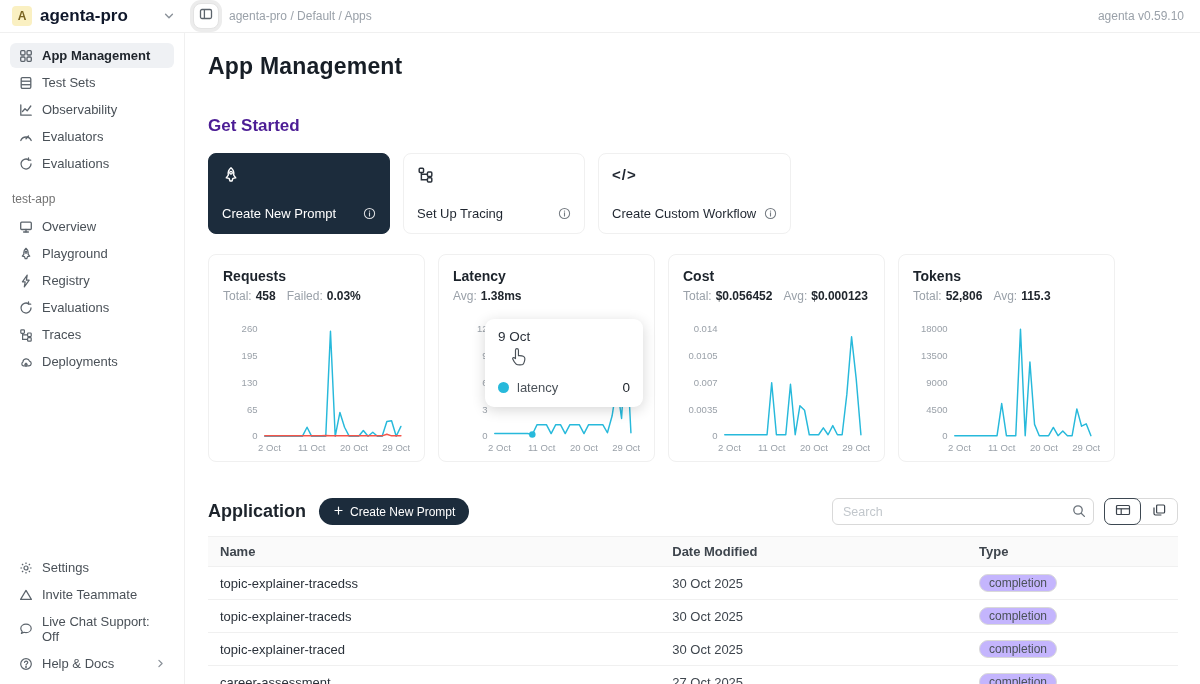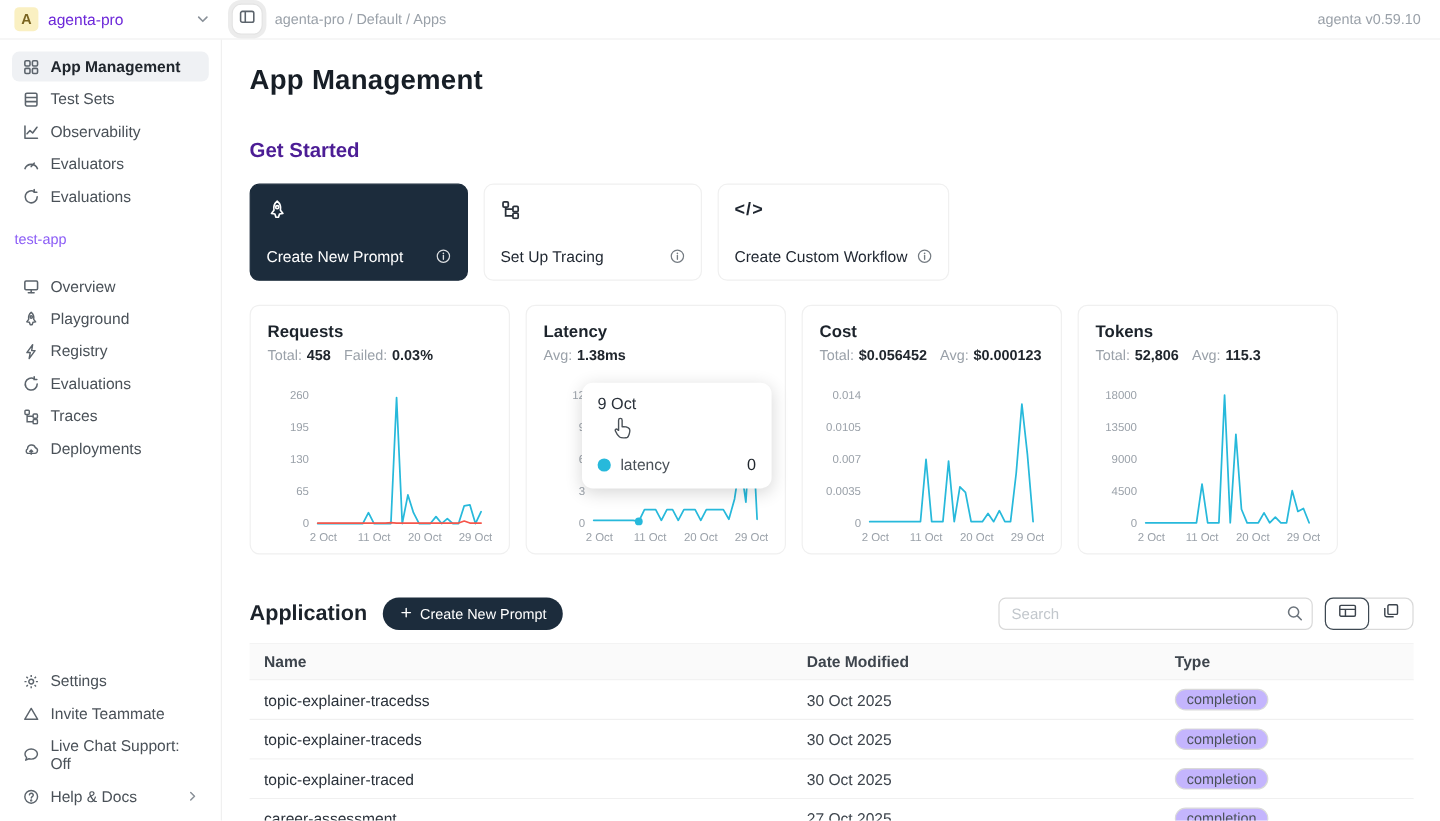--- a/index.html
+++ b/index.html
@@ -4,37 +4,37 @@
 <style>
   * { box-sizing: border-box; margin: 0; padding: 0; }
   html,body { width:1200px; height:684px; overflow:hidden; background:#fff;
     font-family:"Liberation Sans", sans-serif; color:#1f2630; }
 
   
   .topbar { height:33px; display:flex; align-items:center; border-bottom:1px solid #f0f0f0; }
   .ws { width:185px; display:flex; align-items:center; gap:8px; padding:0 10px 0 12px; height:100%; cursor:pointer; }
   .avatar { width:20px; height:20px; border-radius:4px; background:#faf0c2; color:#7a6420;
     font-size:12px; font-weight:700; display:flex; align-items:center; justify-content:center; }
-  .ws-name { font-size:13px; font-weight:400; color:#6d28d9; flex:1; }
+  .ws-name { font-size:17px; font-weight:700; color:#0f172a; flex:1; }
   .chev { color:#8a9199; display:flex; }
   .panel-btn { width:26px; height:26px; margin-left:8px; border-radius:8px; background:#fff;
     border:1px solid #e3e3e3; box-shadow:0 0 0 3px #ececec; display:flex; align-items:center; justify-content:center; color:#5c646c; }
   .crumb { font-size:12px; color:#9aa1a9; margin-left:10px; }
   .version { margin-left:auto; font-size:12px; color:#9aa1a9; padding-right:16px; }
 
   
   .shell { display:flex; height:651px; }
   .sidebar { width:185px; border-right:1px solid #f0f0f0; display:flex; flex-direction:column;
     padding:10px 10px 8px 10px; }
   .snav { display:flex; flex-direction:column; gap:2px; }
   .sitem { display:flex; align-items:center; gap:9px; padding:5px 8px; border-radius:6px;
     font-size:13px; color:#4a5158; cursor:pointer; }
   .sitem .ic { width:15px; display:flex; justify-content:center; color:#5c646c; flex:none; }
   .sitem.sel { background:#eff1f4; color:#20262d; font-weight:600; }
-  .ssection { font-size:12px; color:#8b5cf6; margin:16px 0 20px 2px; }
+  .ssection { font-size:12px; color:#737373; margin:16px 0 8px 2px; }
   .sfooter { margin-top:auto; display:flex; flex-direction:column; gap:2px; }
   .sitem .spacer { flex:1; }
 
   
   .main { flex:1; padding:20px 22px 0 23px; overflow:hidden; }
   h1.page-title { font-size:23px; font-weight:700; color:#171e26; letter-spacing:.2px; }
   h2.gs-title { font-size:17px; font-weight:700; color:#4c1d95; margin-top:36px; }
 
   .gs-row { display:flex; gap:13px; margin-top:17px; }
   .gs-card { width:182px; height:81px; border-radius:8px; border:1px solid #f0f0f0; background:#fff;

